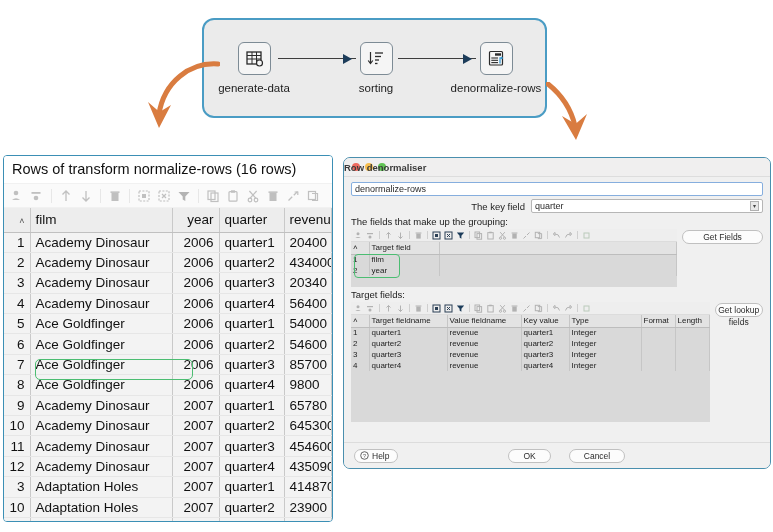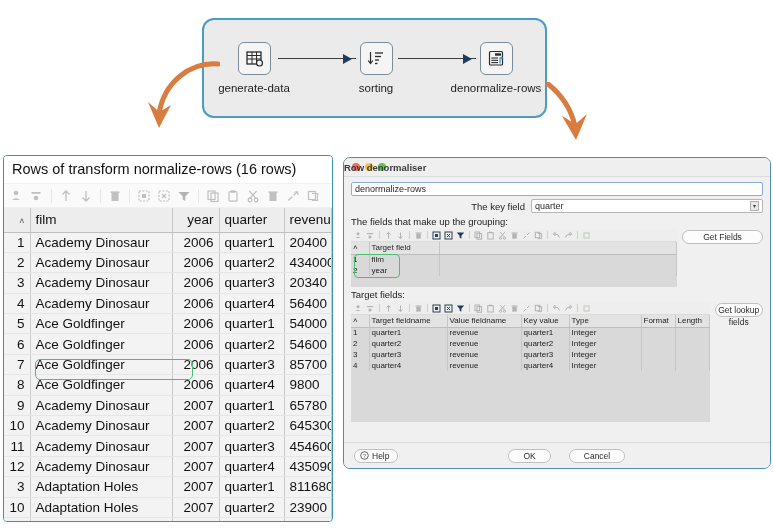--- a/index.html
+++ b/index.html
@@ -486,21 +486,21 @@
             <td class="c-film">Academy Dinosaur</td>
             <td class="c-year">2007</td>
             <td class="c-qtr">quarter4</td>
             <td class="c-rev">435090</td>
           </tr>
           <tr>
             <td class="c-idx">3</td>
             <td class="c-film">Adaptation Holes</td>
             <td class="c-year">2007</td>
             <td class="c-qtr">quarter1</td>
-            <td class="c-rev">811680</td>
+            <td class="c-rev">414870</td>
           </tr>
           <tr>
             <td class="c-idx">10</td>
             <td class="c-film">Adaptation Holes</td>
             <td class="c-year">2007</td>
             <td class="c-qtr">quarter2</td>
             <td class="c-rev">23900</td>
           </tr>
           <tr>
             <td class="c-idx">15</td>

